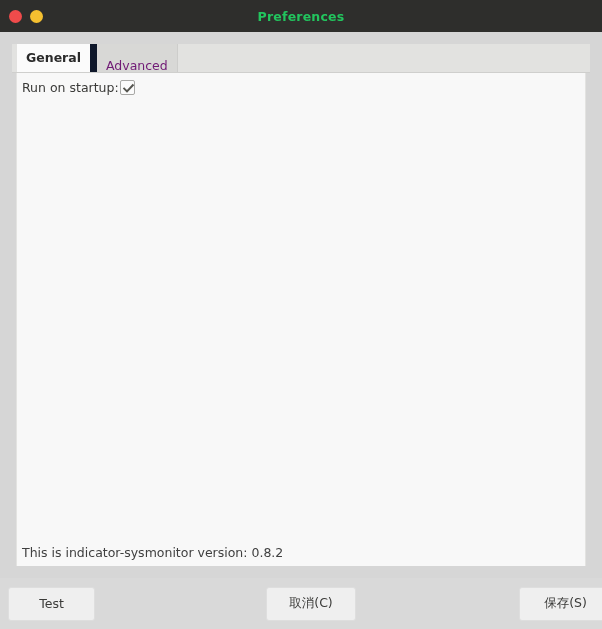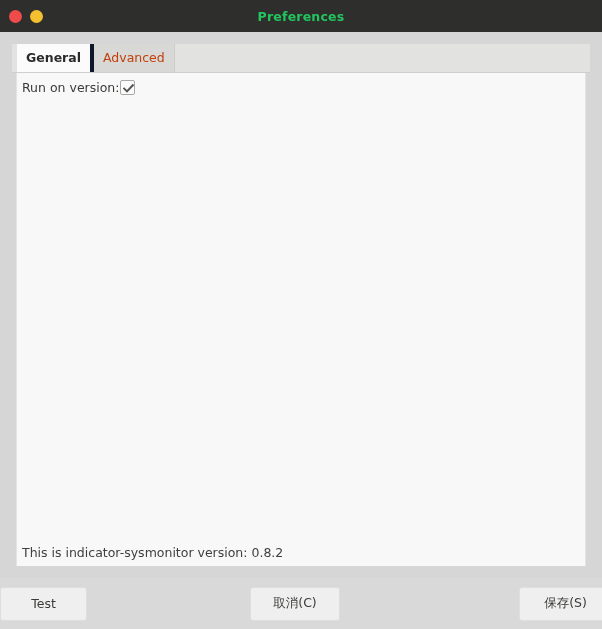--- a/index.html
+++ b/index.html
@@ -97,23 +97,24 @@
     user-select: none;
     line-height: 1;
   }
   .tab.active {
     background: #fbfbfb;
     color: #2b2b2b;
     font-weight: bold;
   }
   .tab.inactive {
     background: #d8d8d6;
-    color: #c2410c;
-    border-left: 4px solid #0f172a;
+    color: #701a75;
+    border-left: 7px solid #0f172a;
     border-right: 1px solid #cdcdcb;
+    align-items: flex-end;
   }
 
   .tabpage {
     position: relative;
     flex: 1 1 auto;
     background: #f8f8f8;
     box-sizing: border-box;
     min-height: 0;
     display: flex;
     flex-direction: column;
@@ -180,22 +181,22 @@
     font-family: "DejaVu Sans", "Liberation Sans", sans-serif;
     height: 34px;
     box-sizing: border-box;
     display: flex;
     align-items: center;
     justify-content: center;
     user-select: none;
     padding: 0 10px;
     position: absolute;
   }
-  .btn-test  { left: 0px;  width: 87px; }
-  .btn-cancel{ left: 250px; width: 90px; }
+  .btn-test  { left: 8px;  width: 87px; }
+  .btn-cancel{ left: 266px; width: 90px; }
   .btn-save  { left: 519px; width: 93px; text-align: center; }
 </style>
 </head>
 <body>
 
 <div class="window">
 
   <div class="titlebar">
     <div class="win-buttons">
       <span class="win-dot close"></span>
@@ -213,21 +214,21 @@
           <span>General</span>
         </div>
         <div class="tab inactive">
           <span>Advanced</span>
         </div>
       </div>
 
       <div class="tabpage">
 
         <div class="option-row">
-          <span class="option-label">Run on version:</span>
+          <span class="option-label">Run on startup:</span>
           <span class="checkbox">
             <svg width="13" height="13" viewBox="0 0 13 13">
               <path d="M2.2 6.6 L5 9.4 L10.8 3.2" fill="none" stroke="#55554f" stroke-width="2" stroke-linecap="square" stroke-linejoin="miter"></path>
             </svg>
           </span>
         </div>
 
         <div class="spacer"></div>
 
         <div class="status-line">This is indicator-sysmonitor version: 0.8.2</div>

